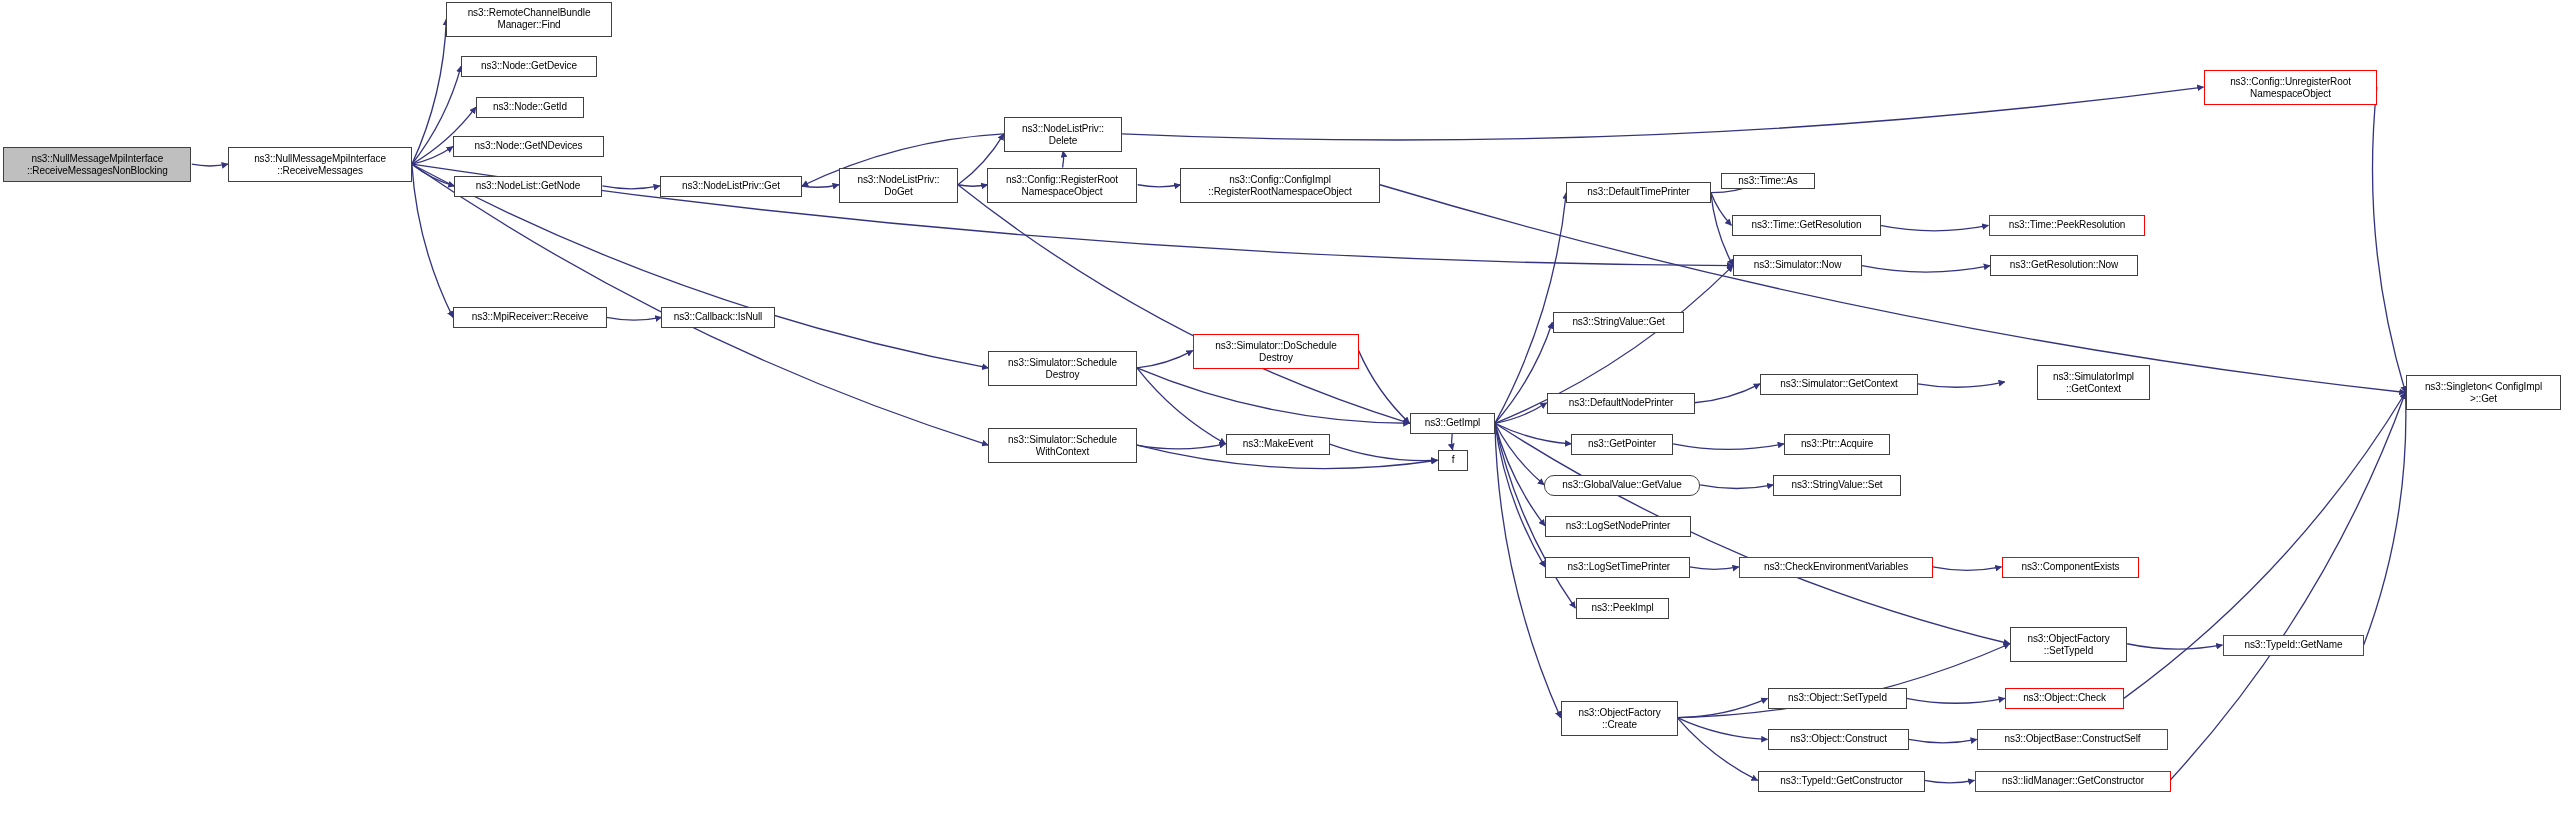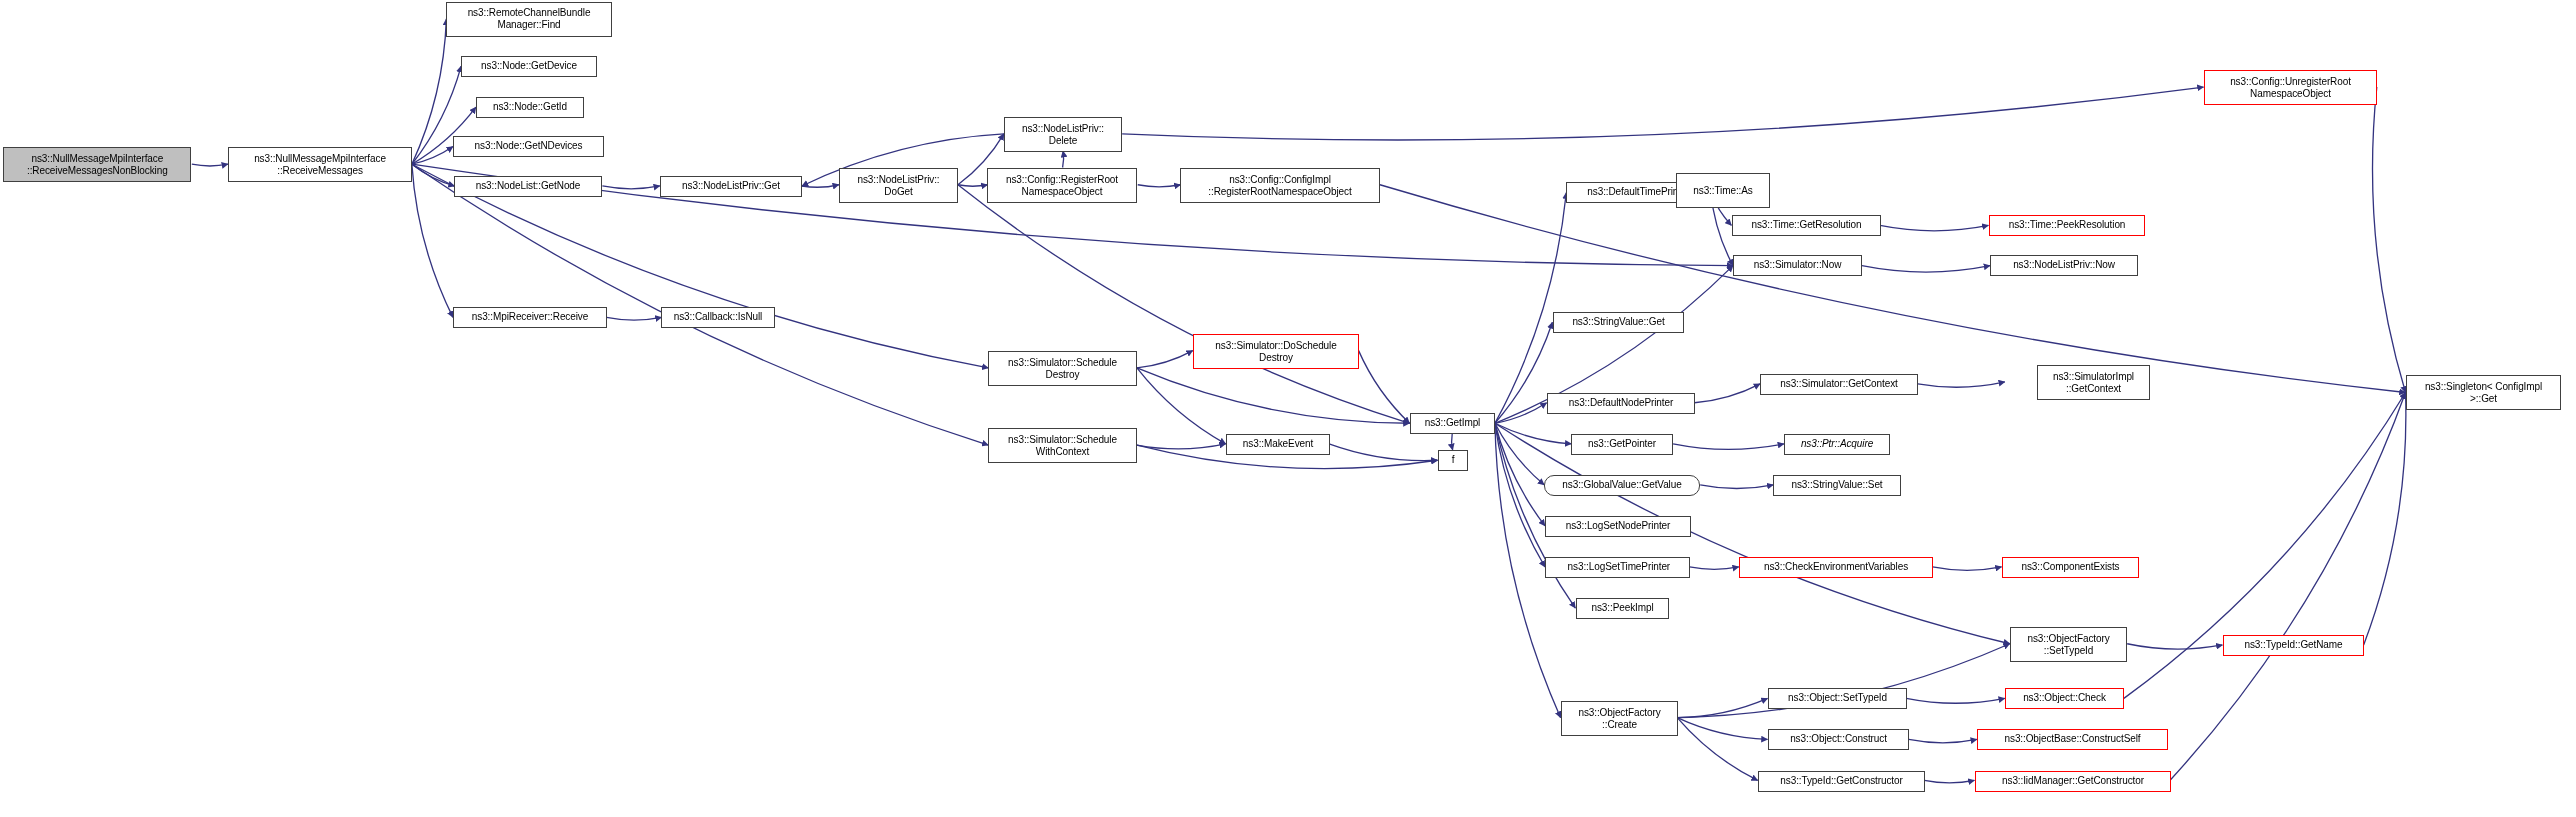--- a/index.html
+++ b/index.html
@@ -145,41 +145,41 @@
 DoGet</div>
       <div class="node thick" style="left: 1004px; top: 117px; width: 118px; height: 35px;">ns3::NodeListPriv::
 Delete</div>
       <div class="node" style="left: 987px; top: 168px; width: 150px; height: 35px;">ns3::Config::RegisterRoot
 NamespaceObject</div>
       <div class="node" style="left: 1180px; top: 168px; width: 200px; height: 35px;">ns3::Config::ConfigImpl
 ::RegisterRootNamespaceObject</div>
       <div class="node red" style="left: 2204px; top: 70px; width: 173px; height: 35px;">ns3::Config::UnregisterRoot
 NamespaceObject</div>
       <div class="node thick" style="left: 1566px; top: 182px; width: 145px; height: 20.5px;">ns3::DefaultTimePrinter</div>
-      <div class="node thick" style="left: 1676px; top: 173px; width: 94px; height: 35px;">ns3::Time::As</div>
+      <div class="node thick" style="left: 1721px; top: 173px; width: 94px; height: 16px;">ns3::Time::As</div>
       <div class="node thick" style="left: 1732px; top: 215px; width: 149px; height: 20.5px;">ns3::Time::GetResolution</div>
       <div class="node red" style="left: 1989px; top: 215px; width: 156px; height: 20.5px;">ns3::Time::PeekResolution</div>
       <div class="node thick" style="left: 1733px; top: 255px; width: 129px; height: 20.5px;">ns3::Simulator::Now</div>
-      <div class="node thick" style="left: 1990px; top: 255px; width: 148px; height: 20.5px;">ns3::NodeListPriv::Now</div>
+      <div class="node thick" style="left: 1990px; top: 255px; width: 148px; height: 20.5px;">ns3::GetResolution::Now</div>
       <div class="node thick" style="left: 988px; top: 351px; width: 149px; height: 35px;">ns3::Simulator::Schedule
 Destroy</div>
       <div class="node red" style="left: 1193px; top: 334px; width: 166px; height: 35px;">ns3::Simulator::DoSchedule
 Destroy</div>
       <div class="node thick" style="left: 988px; top: 428px; width: 149px; height: 35px;">ns3::Simulator::Schedule
 WithContext</div>
       <div class="node thick" style="left: 1226px; top: 434px; width: 104px; height: 20.5px;">ns3::MakeEvent</div>
       <div class="node thick" style="left: 1410px; top: 413px; width: 85px; height: 20.5px;">ns3::GetImpl</div>
       <div class="node thick" style="left: 1438px; top: 450px; width: 30px; height: 20.5px;">f</div>
       <div class="node thick" style="left: 1553px; top: 312px; width: 131px; height: 20.5px;">ns3::StringValue::Get</div>
       <div class="node thick" style="left: 1547px; top: 393px; width: 148px; height: 20.5px;">ns3::DefaultNodePrinter</div>
       <div class="node thick" style="left: 1760px; top: 374px; width: 158px; height: 20.5px;">ns3::Simulator::GetContext</div>
       <div class="node thick" style="left: 2005px; top: 365px; width: 113px; height: 35px; margin-left: 32px;">ns3::SimulatorImpl
 ::GetContext</div>
       <div class="node thick" style="left: 1571px; top: 434px; width: 102px; height: 20.5px;">ns3::GetPointer</div>
-      <div class="node thick" style="left: 1784px; top: 434px; width: 106px; height: 20.5px; font-style: italic;">ns3::Ptr::Acquire</div>
+      <div class="node thick" style="left: 1784px; top: 434px; width: 106px; height: 20.5px;">ns3::Ptr::Acquire</div>
       <div class="node thick" style="left: 1544px; top: 475px; width: 156px; height: 20.5px; border-radius: 10px;">ns3::GlobalValue::GetValue</div>
       <div class="node thick" style="left: 1773px; top: 475px; width: 128px; height: 20.5px;">ns3::StringValue::Set</div>
       <div class="node thick" style="left: 1545px; top: 516px; width: 146px; height: 20.5px;">ns3::LogSetNodePrinter</div>
       <div class="node thick" style="left: 1545px; top: 557px; width: 145px; height: 20.5px; padding-left: 6px;">ns3::LogSetTimePrinter</div>
       <div class="node red" style="left: 1739px; top: 557px; width: 194px; height: 20.5px;">ns3::CheckEnvironmentVariables</div>
       <div class="node red" style="left: 2002px; top: 557px; width: 137px; height: 20.5px;">ns3::ComponentExists</div>
       <div class="node thick" style="left: 1576px; top: 598px; width: 93px; height: 20.5px;">ns3::PeekImpl</div>
       <div class="node thick" style="left: 2010px; top: 627px; width: 117px; height: 35px;">ns3::ObjectFactory
 ::SetTypeId</div>
       <div class="node red" style="left: 2223px; top: 635px; width: 141px; height: 20.5px;">ns3::TypeId::GetName</div>

